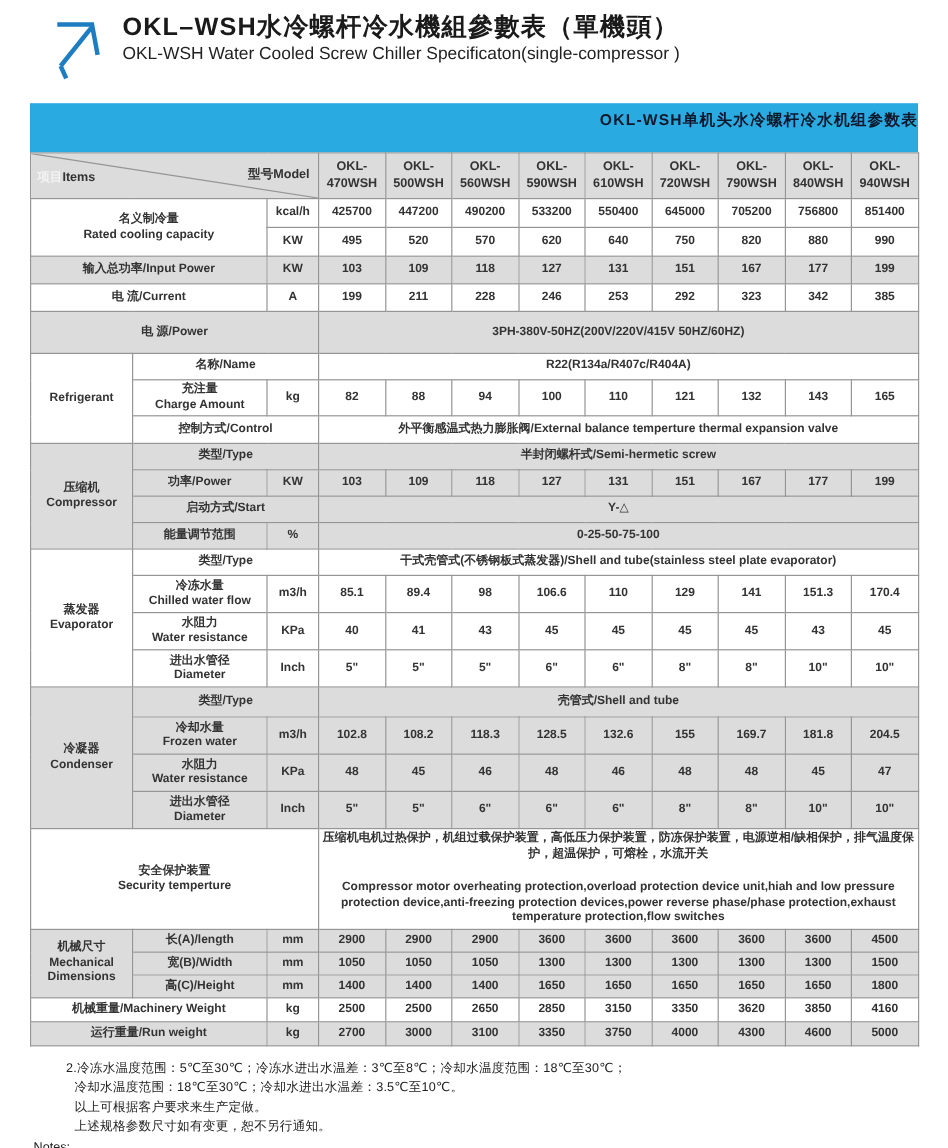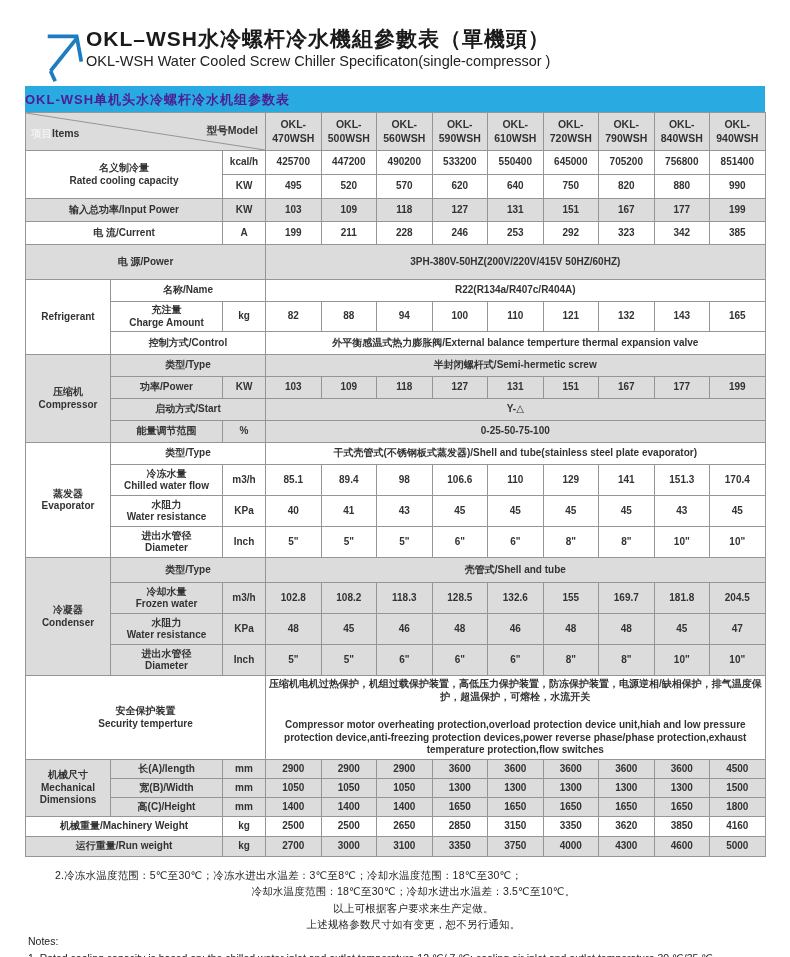--- a/index.html
+++ b/index.html
@@ -5,31 +5,31 @@
   * { margin:0; padding:0; box-sizing:border-box; }
   html,body { background:#ffffff; }
   body {
     width:790px; height:957px; position:relative;
     font-family:"Liberation Sans","DejaVu Sans",sans-serif;
     color:#333;
   }
   .page { width:790px; height:957px; overflow:hidden; }
 
   
-  .hdr { display:flex; align-items:flex-start; padding:26px 0 0 30px; height:78px; }
+  .hdr { display:flex; align-items:flex-start; padding:10px 0 0 30px; gap:16px; height:78px; }
   .logo { margin-top:3px; flex:0 0 auto; }
   .titles { display:flex; flex-direction:column; }
   .title-zh { font-size:21px; font-weight:bold; color:#1a1a1a; letter-spacing:1px; line-height:1.2; }
   .title-en { font-size:14.5px; color:#222; margin-top:2px; }
 
   
   .banner {
-    margin:8px 25px 0 25px; height:26px; background:#29abe2;
-    color:#4c1d95; font-size:13px; font-weight:bold;
-    text-align:left; line-height:27px; letter-spacing:1px;
+    margin:8px 25px 0 25px; height:41px; background:#29abe2;
+    color:#0f172a; font-size:13px; font-weight:bold;
+    text-align:right; line-height:27px; letter-spacing:1px;
   }
 
   
   table.spec {
     width:740px; margin:0 25px; border-collapse:collapse; table-layout:fixed;
     font-size:10px; color:#333;font-weight:bold;
   }
   table.spec td {
     border:1px solid #959595; text-align:center; vertical-align:middle;
     padding:1px 2px; line-height:1.25; background:#fff; overflow:hidden;
@@ -45,21 +45,21 @@
   td.diag .items { position:absolute; left:5px; bottom:9px; font-size:10.5px; }
   td.diag .items .wm { color:#f2f2f2; }
   td.diag .model { position:absolute; right:7px; top:11px; font-size:10.5px; }
 
   tr.mh td { font-size:10.5px; line-height:1.3; }
 
   
   .notes { margin:10px 25px 0 28px; font-size:10.5px; color:#222; line-height:1.55; }
   .notes .n-zh { letter-spacing:0.2px; }
   .ind1 { margin-left:27px; }
-  .ind2 { margin-left:34px;text-align:center; }
+  .ind2 { margin-left:34px; }
   .notes .n-en { margin-top:1px; }
 </style>
 </head>
 <body>
 
 <div class="page">
 
   <div class="hdr">
     <div class="logo">
       <svg width="56" height="56" viewBox="0 0 60 56" fill="none">

